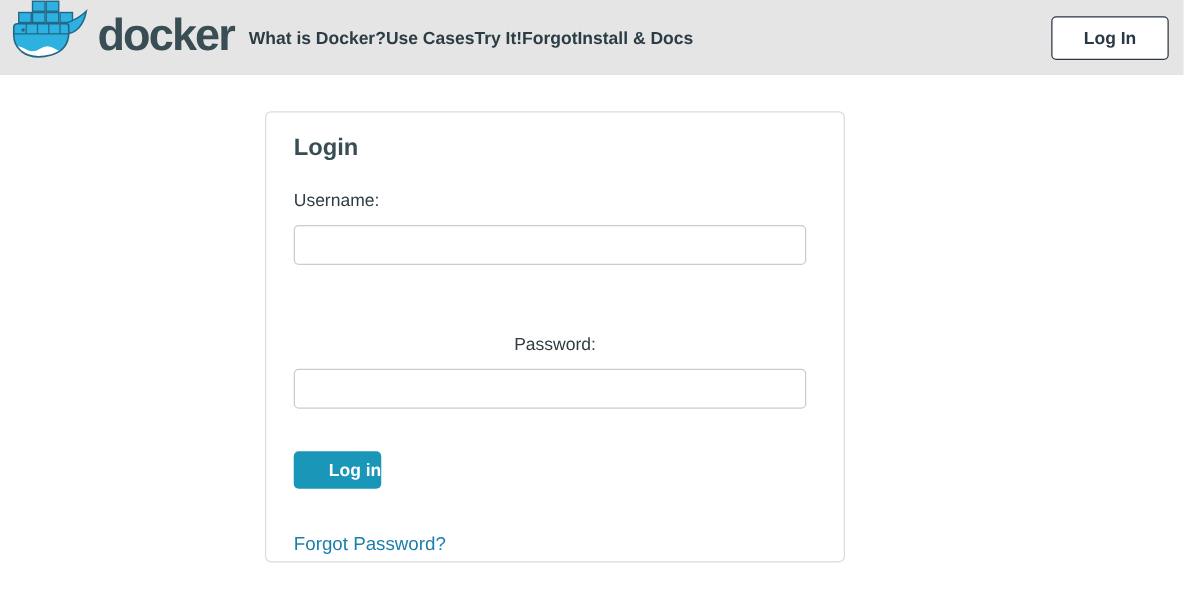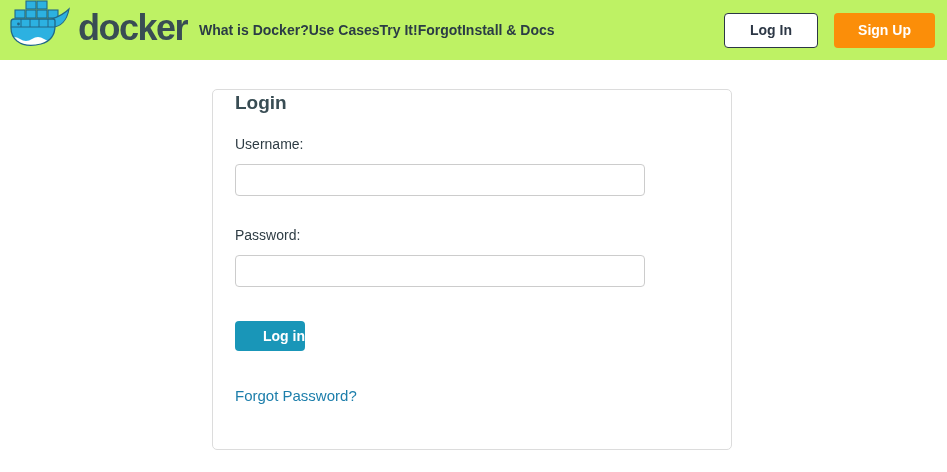--- a/index.html
+++ b/index.html
@@ -11,21 +11,21 @@
     overflow: hidden;
     position: relative;
   }
 
   
   .navbar {
     height: 60px;
     display: flex;
     align-items: center;
     padding: 0 12px 0 8px;
-    background: #bef264;
+    background: #e5e5e5;
   }
   .brand {
     display: flex;
     align-items: center;
     cursor: pointer;
     width: 160px;
     flex: 0 0 auto;
   }
   .wordmark {
     font-size: 36px;
@@ -76,40 +76,40 @@
     width: 101px; height: 35px;
     background: #fb8e09;
     border: none;
     color: #ffffff;
   }
 
   
   .login-card {
     position: absolute;
     left: 212px; top: 89px;
-    width: 520px; height: 361px;
+    width: 464px; height: 361px;
     border: 1px solid #dcdcdc;
     border-radius: 5px;
     background: #ffffff;
-    padding: 3px 22px;
+    padding: 19px 22px;
   }
   .login-title {
     font-size: 19px;
     font-weight: 700;
     color: #394d54;
     line-height: 1;
   }
   .field-label {
     display: block;
     margin-top: 24px;
     font-size: 14px;
     font-weight: 400;
     color: #2e3c44;
   }
-  .field-label.password { margin-top: 31px; }
+  .field-label.password { margin-top: 55px; text-align: center; }
   .text-input {
     display: block;
     margin-top: 12px;
     width: 410px; height: 32px;
     border: 1px solid #cccccc;
     border-radius: 4px;
     padding: 0 10px;
     font-family: "Liberation Sans", sans-serif;
     font-size: 14px;
     color: #36454e;
@@ -180,21 +180,20 @@
   <nav class="nav-links">
     <a href="#">What is Docker?</a>
     <a href="#">Use Cases</a>
     <a href="#">Try It!</a>
     <a href="#">Forgot</a>
     <a href="#">Install &amp; Docs</a>
   </nav>
 
   <div class="nav-actions">
     <button class="btn btn-login-nav">Log In</button>
-    <button class="btn btn-signup">Sign Up</button>
   </div>
 </header>
 
 <main>
   <section class="login-card">
     <h1 class="login-title">Login</h1>
 
     <label class="field-label">Username:</label>
     <input class="text-input" type="text" value="" style="">
 

